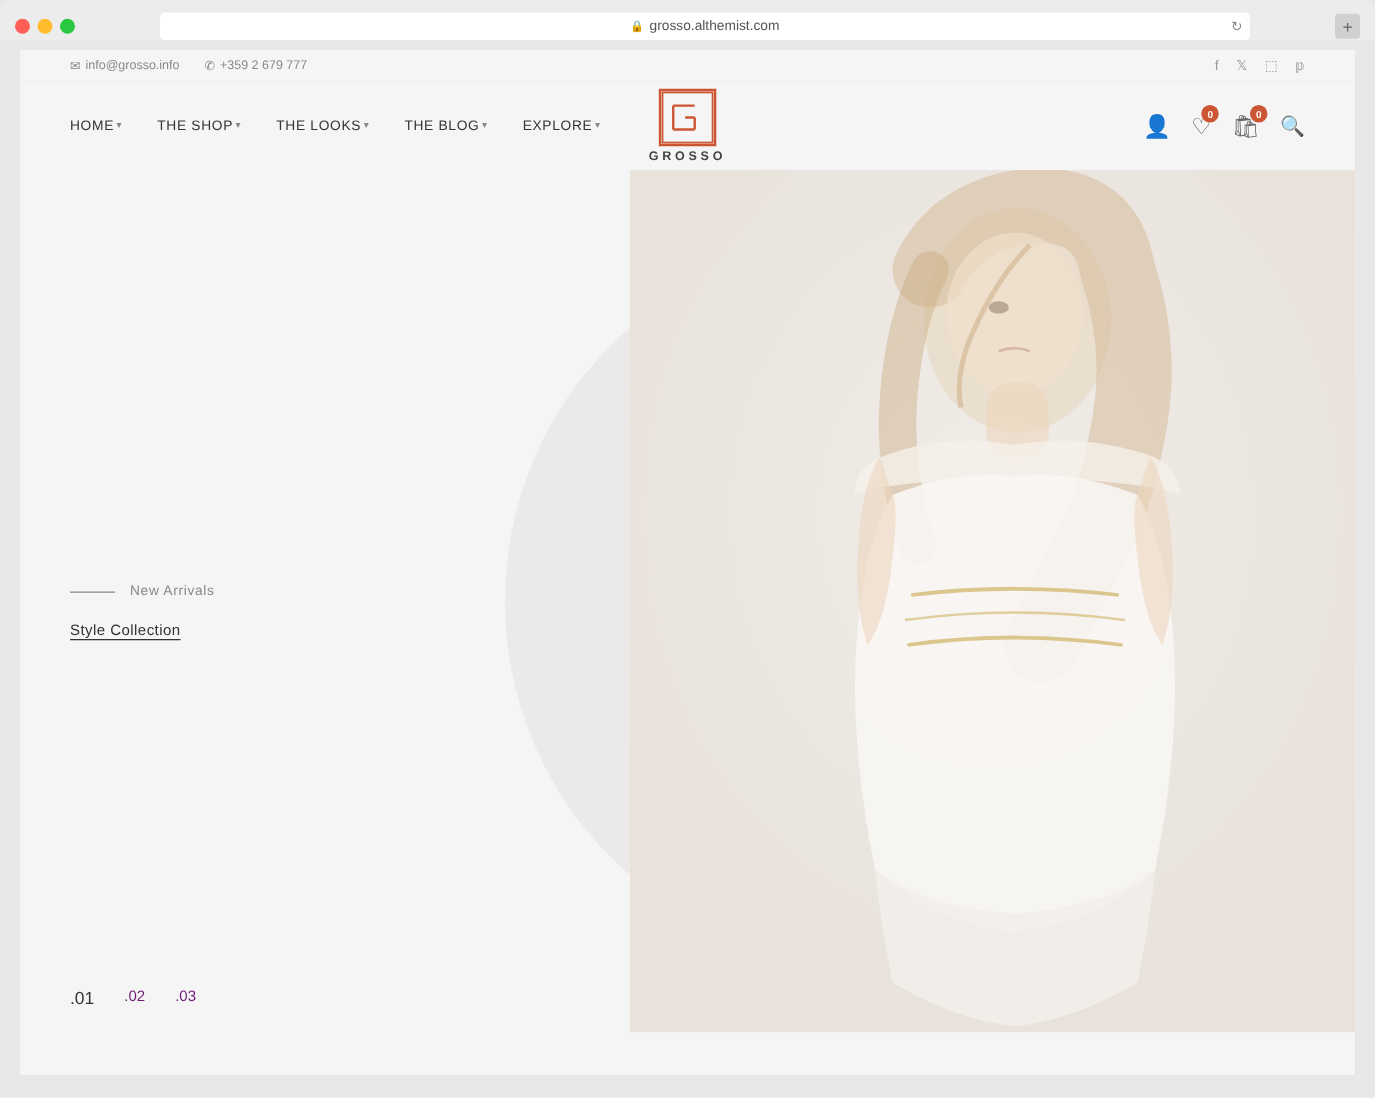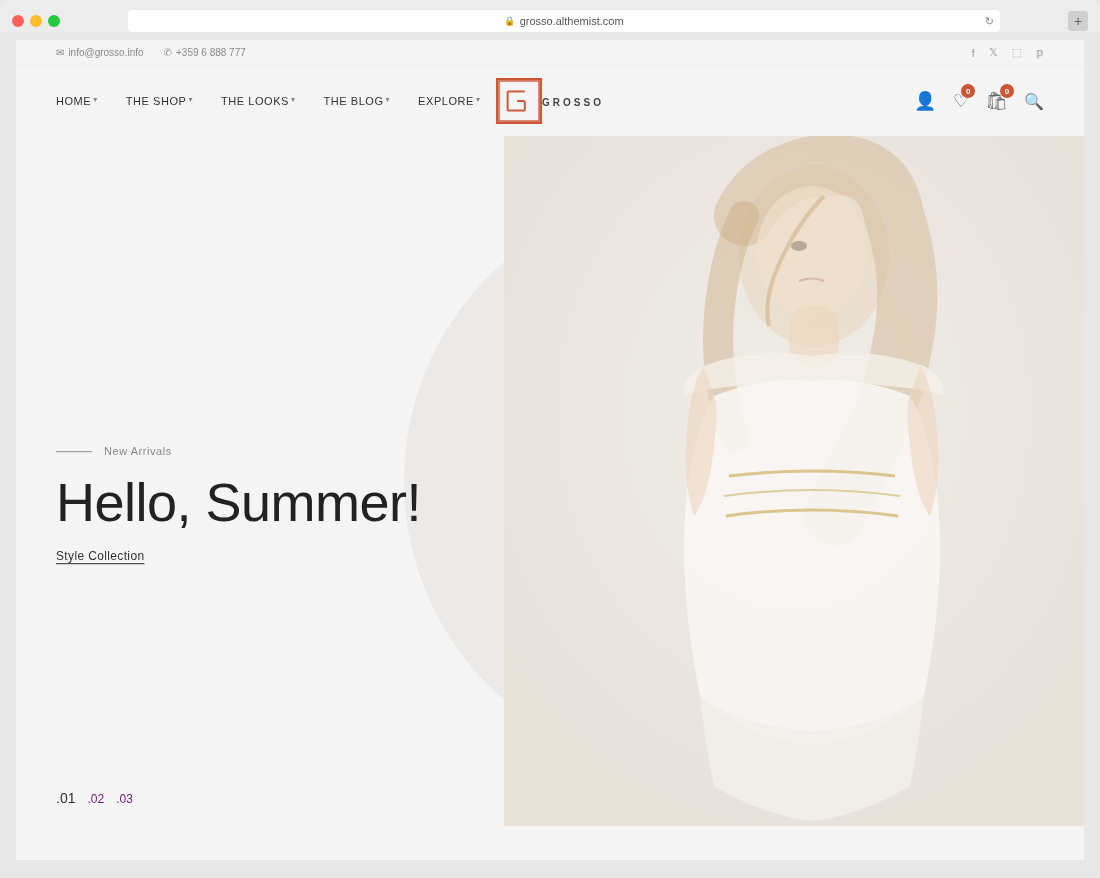--- a/index.html
+++ b/index.html
@@ -164,21 +164,21 @@
     .nav-item .chevron {
       font-size: 8px;
       color: #888;
     }
 
     .logo-center {
       position: absolute;
       left: 50%;
       transform: translateX(-50%);
       display: flex;
-      flex-direction: row;
+      flex-direction: column;
       align-items: center;
     }
 
     .logo-icon {
       width: 46px;
       height: 46px;
       border: 2px solid #cc5533;
       display: flex;
       align-items: center;
       justify-content: center;
@@ -310,22 +310,22 @@
       cursor: pointer;
       text-underline-offset: 3px;
     }
 
     
     .slide-indicators {
       position: absolute;
       bottom: 20px;
       left: 40px;
       display: flex;
-      gap: 12px;
-      align-items: flex-end;
+      gap: 24px;
+      align-items: flex-start;
       margin-top: 29px;
     }
 
     .indicator {
       font-size: 12px;
       color: #701a75;
       cursor: pointer;
     }
 
     .indicator.active {
@@ -364,21 +364,21 @@
 <div class="website">
 
   <div class="info-bar">
     <div class="info-bar-left">
       <div class="info-item">
         <span style="font-size:10px;">✉</span>
         <span>info@grosso.info</span>
       </div>
       <div class="info-item">
         <span style="font-size:10px;">✆</span>
-        <span>+359 6 888 777</span>
+        <span>+359 2 679 777</span>
       </div>
     </div>
     <div class="info-bar-right">
       <span class="social-icon">f</span>
       <span class="social-icon">𝕏</span>
       <span class="social-icon">⬚</span>
       <span class="social-icon">𝕡</span>
     </div>
   </div>
 
@@ -487,21 +487,20 @@
           <path d="M295,145 Q308,140 320,145" stroke="#c09080" stroke-width="2" fill="none" opacity="0.5"></path>
         </svg>
       </div>
     </div>
 
     <div class="hero-content">
       <div class="new-arrivals-label">
         <div class="label-line"></div>
         <span class="label-text">New Arrivals</span>
       </div>
-      <h1 class="hero-title">Hello, Summer!</h1>
       <a class="shop-link">Style Collection</a>
     </div>
 
     <div class="slide-indicators">
       <span class="indicator active">.01</span>
       <span class="indicator">.02</span>
       <span class="indicator">.03</span>
     </div>
 
   </div>

